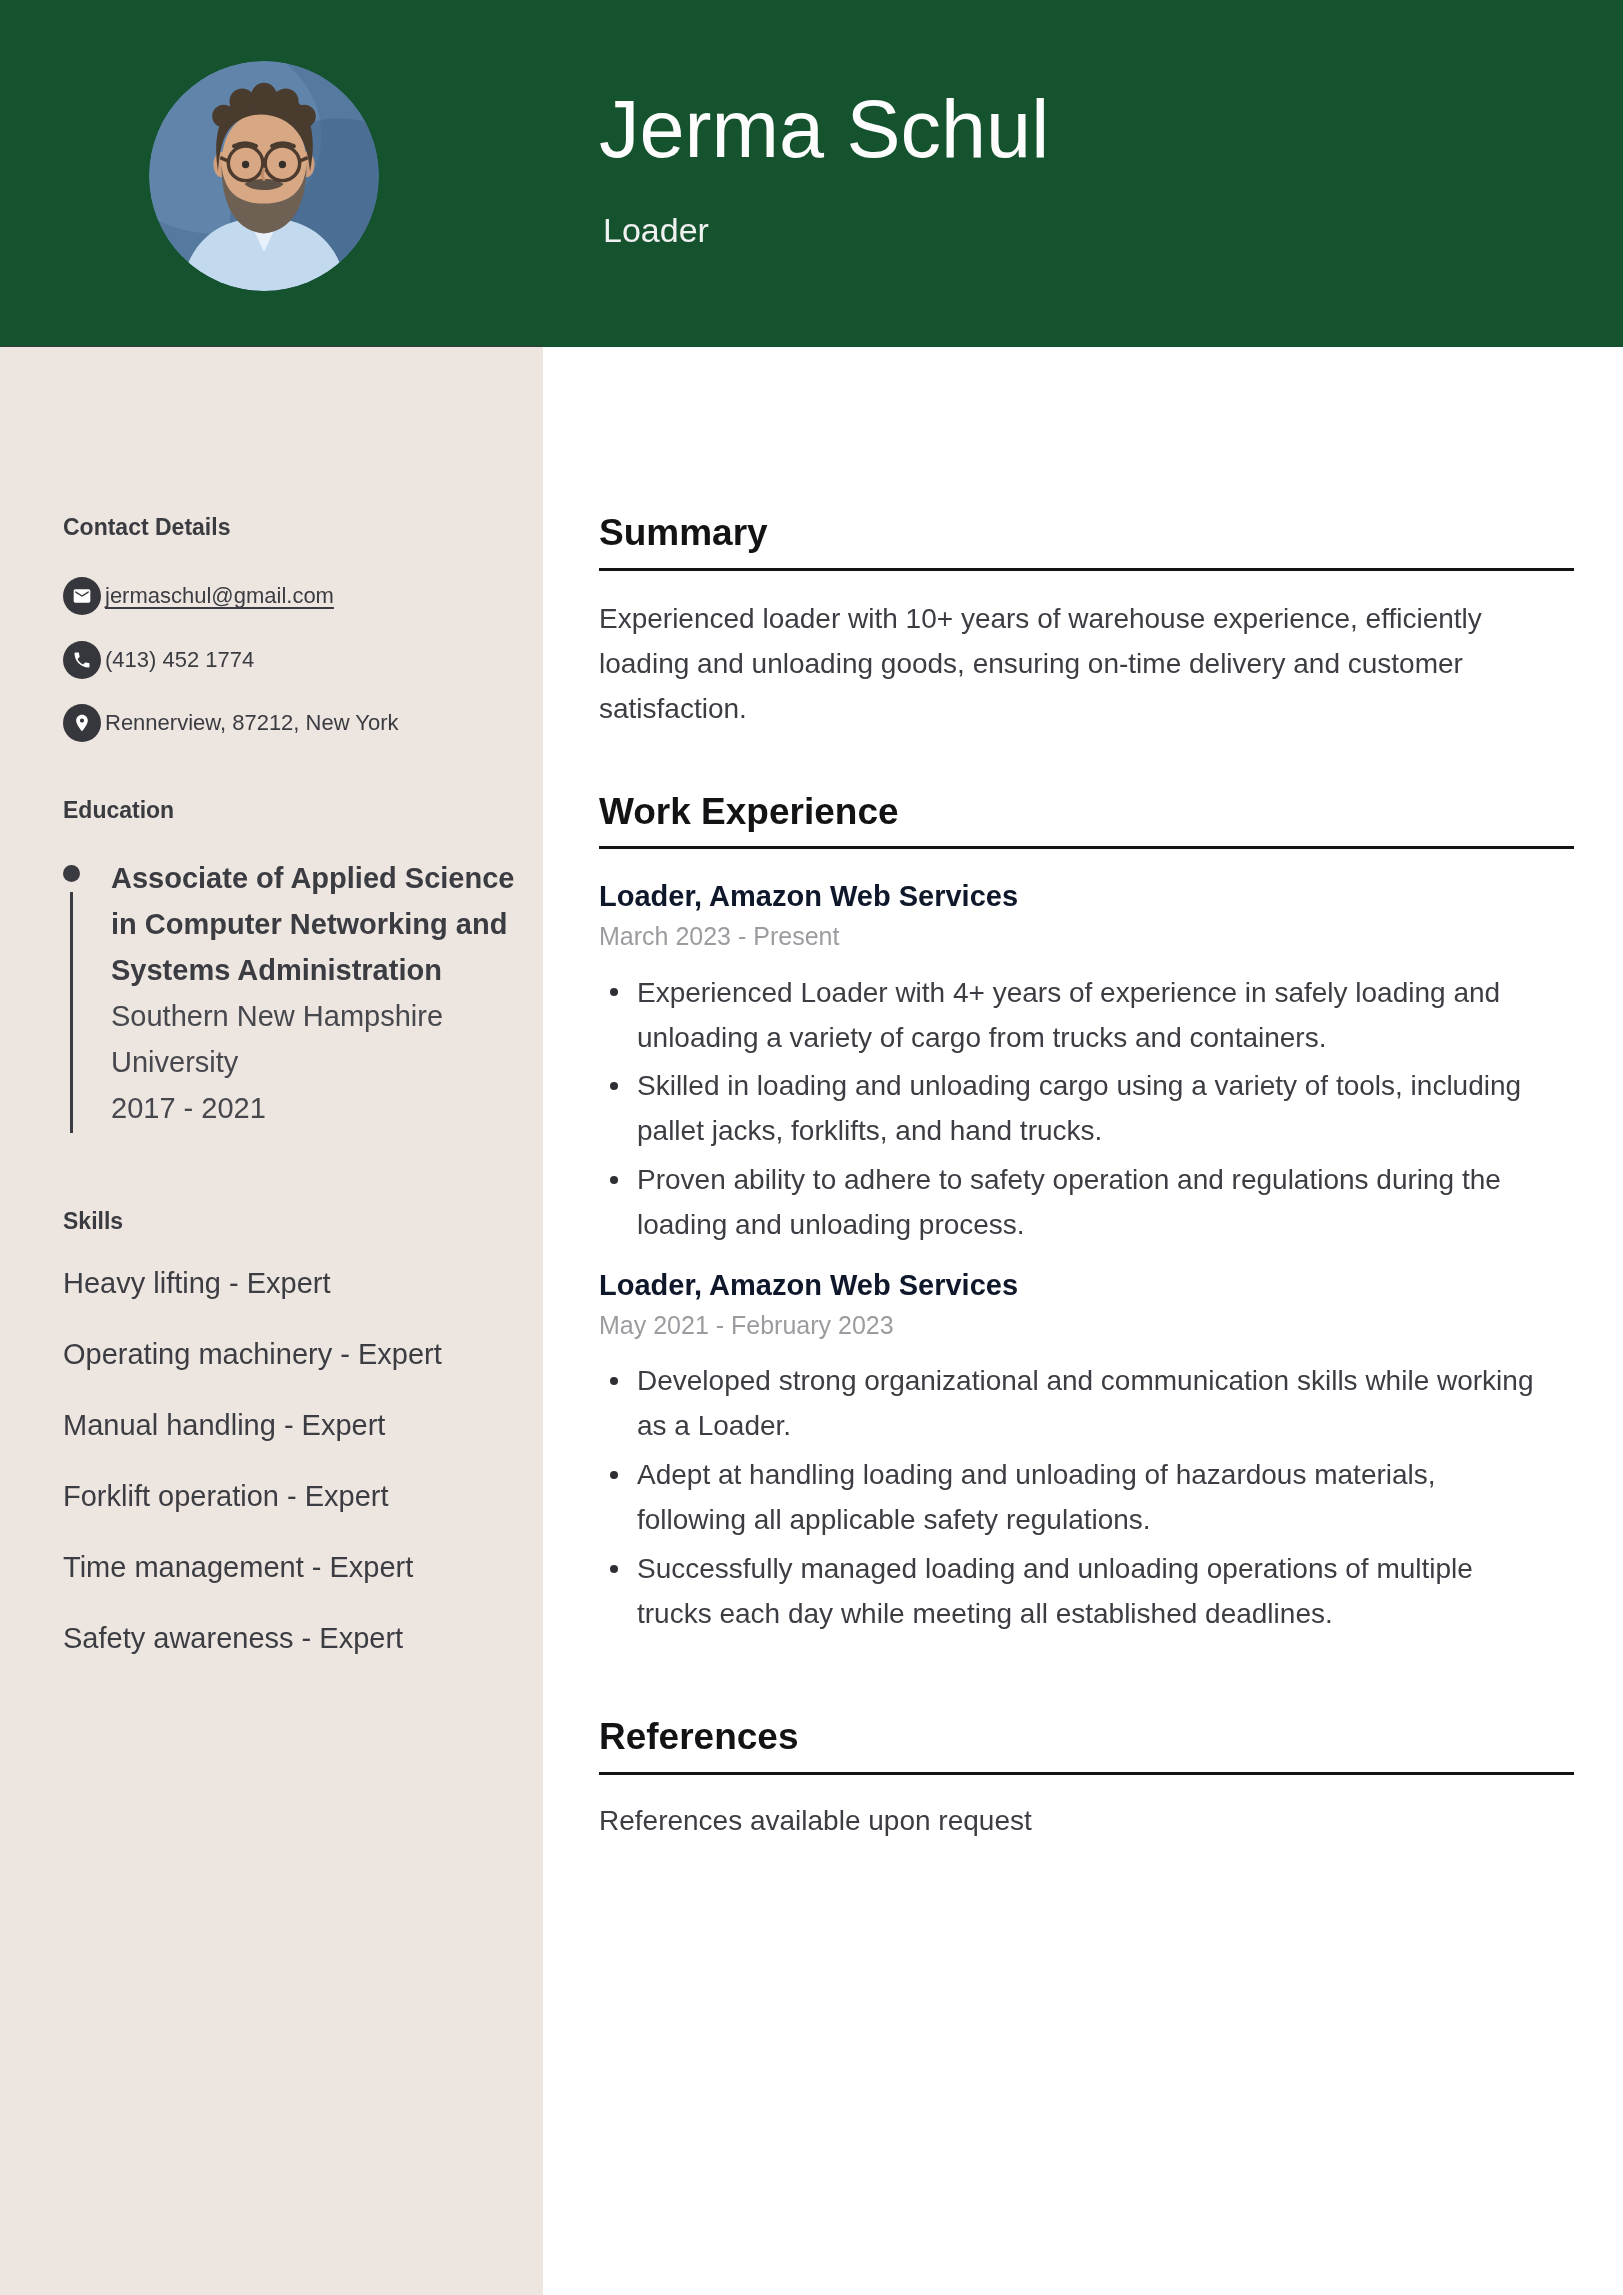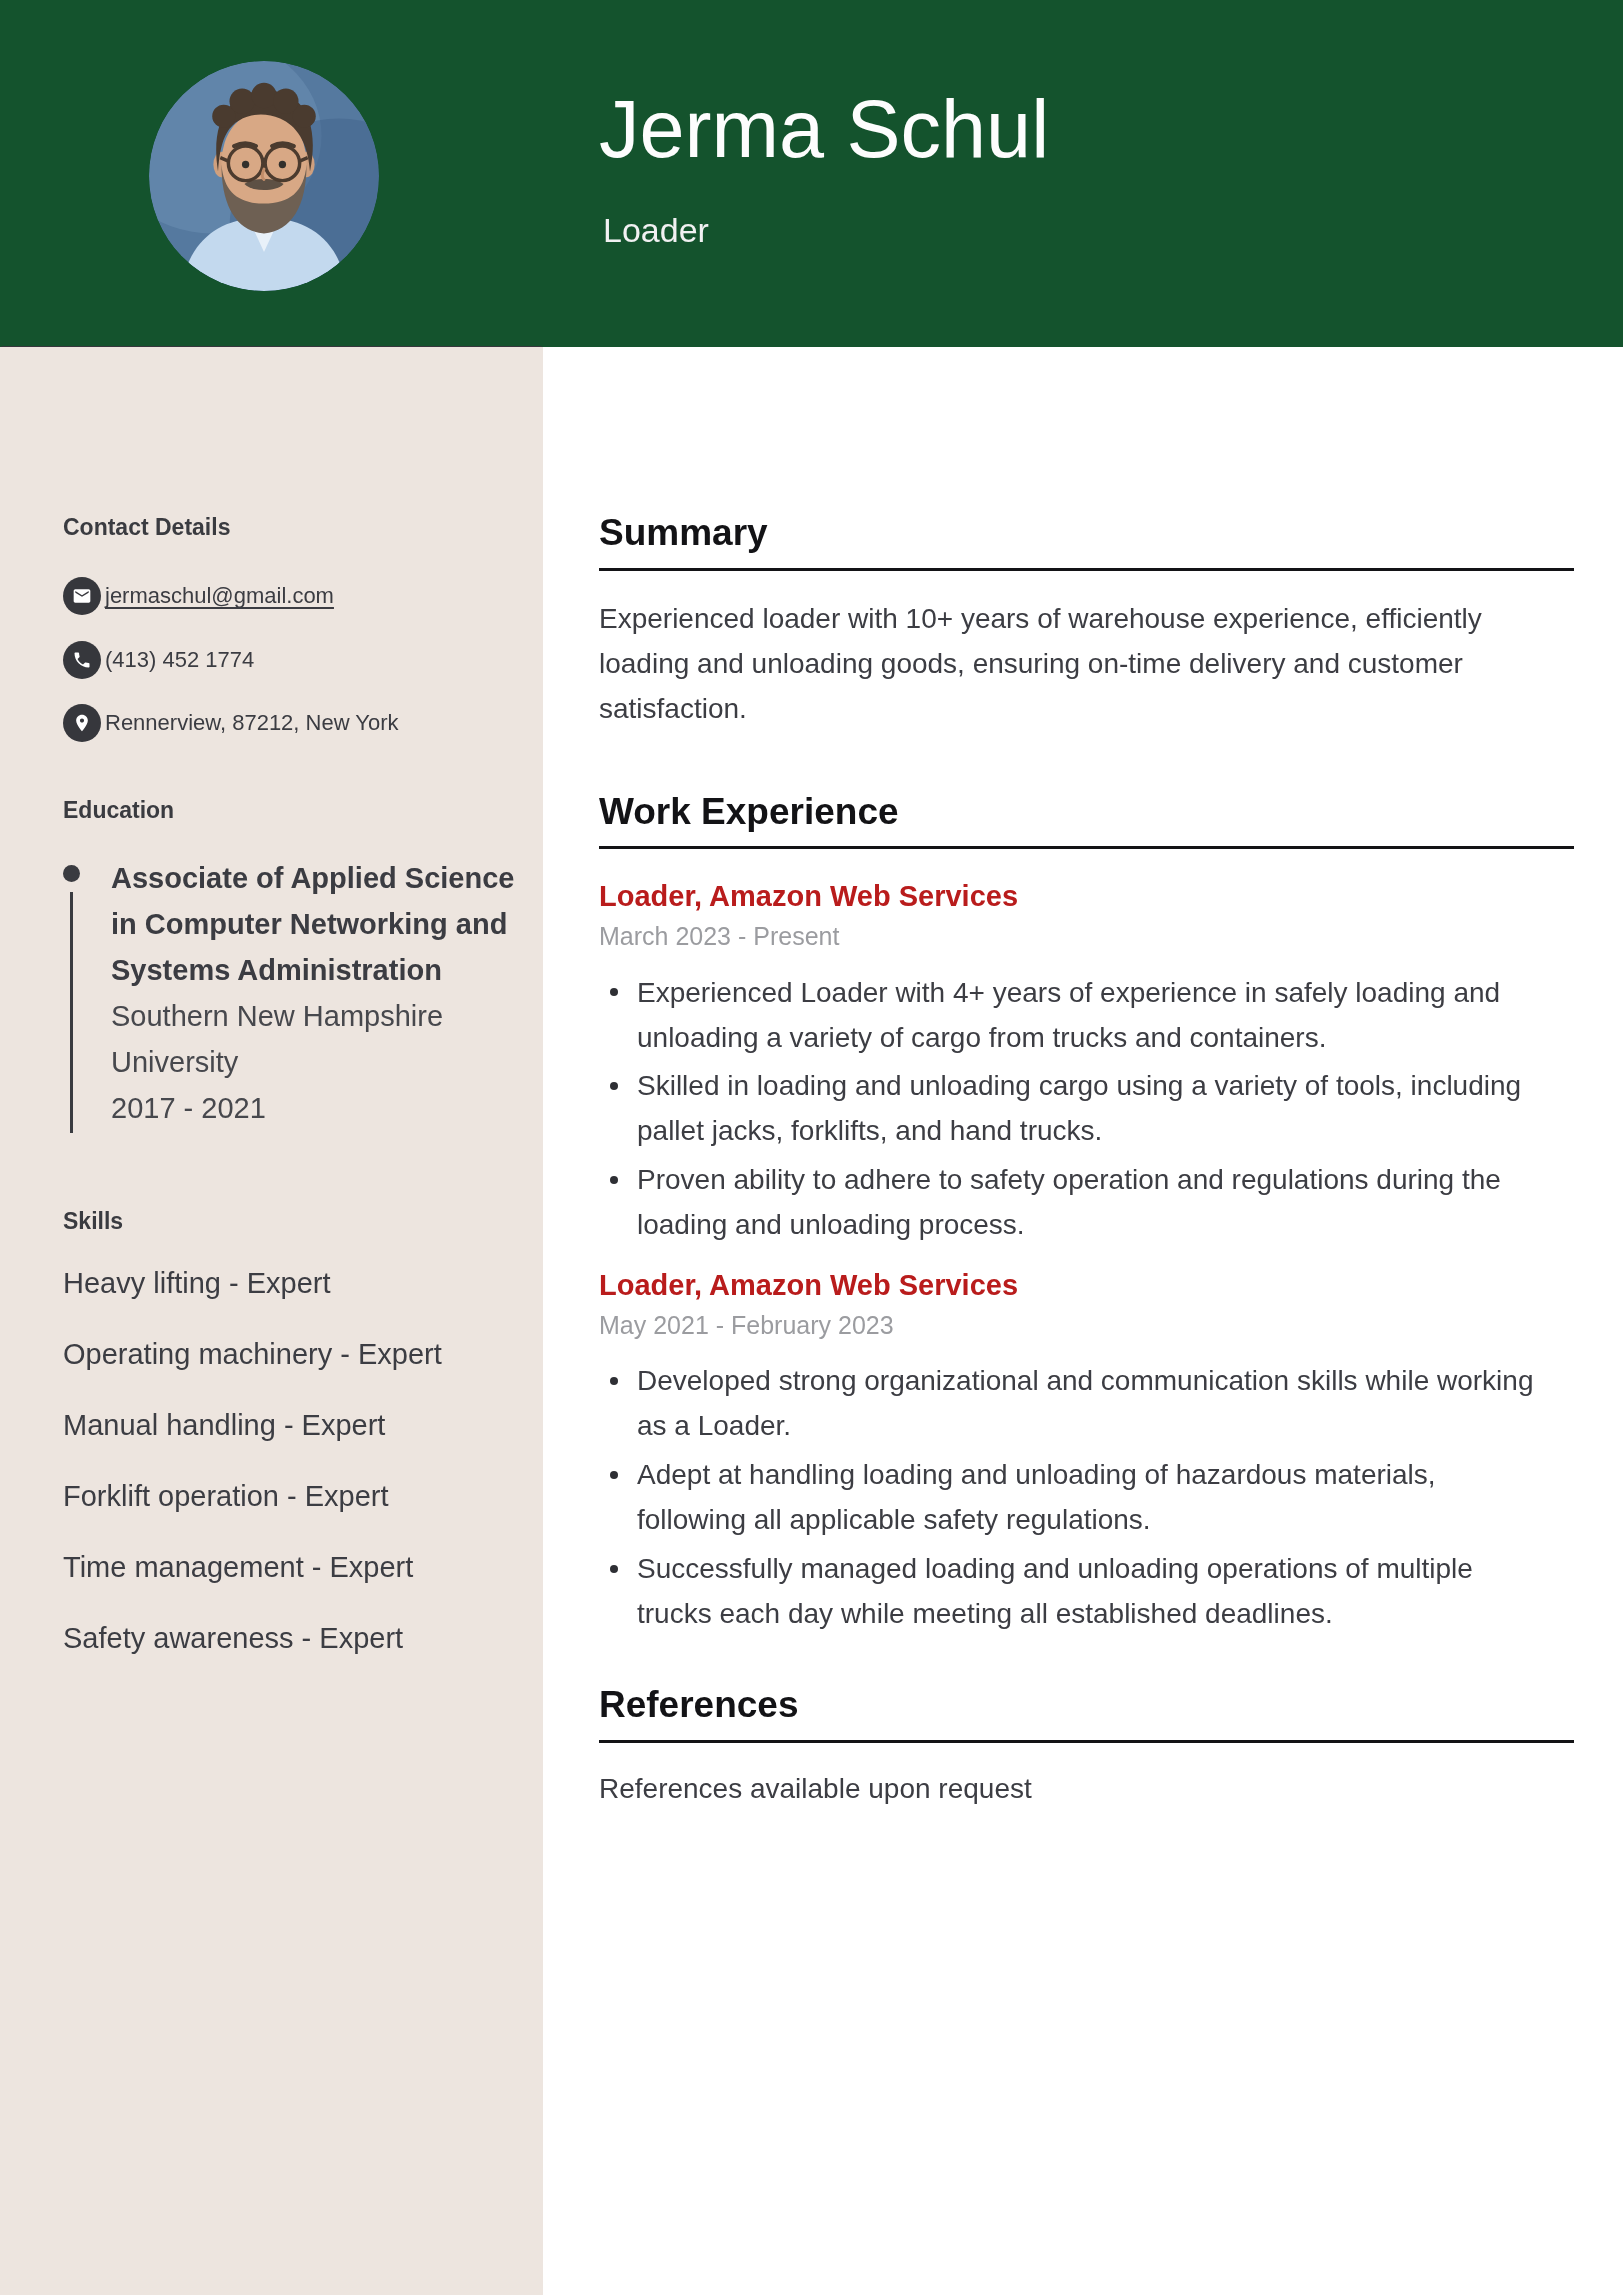--- a/index.html
+++ b/index.html
@@ -73,32 +73,32 @@
     padding:165px 49px 0 56px; color:#3C3D43;
   }
   .main-heading {
     font-size:37px; font-weight:700; color:#131316; line-height:1.15;
     padding-bottom:13px; border-bottom:3.9px solid #131316;
   }
   .summary-text { margin-top:25px; font-size:28px; line-height:45px; color:#3C3D43; }
   .experience { margin-top:60px; }
   .job { margin-top:29px; }
   .job + .job { margin-top:19.6px; }
-  .job-title { font-size:29px; font-weight:700; color:#b91c1c; line-height:1.3; }
+  .job-title { font-size:29px; font-weight:700; color:#0f172a; line-height:1.3; }
   .job-dates { margin-top:6.5px; font-size:25px; font-weight:400; color:#9B9CA0; }
   .job-bullets { margin-top:18.3px; list-style:none; }
   .job-bullets li {
     position:relative; padding-left:38px; padding-right:33px;
     font-size:28px; line-height:45px; color:#3C3D43; margin-bottom:3.9px;
   }
   .job-bullets li::before {
     content:""; position:absolute; left:10.5px; top:18.3px;
     width:8.5px; height:8.5px; border-radius:50%; background:#2E2F34;
   }
-  .references { margin-top:48px; }
+  .references { margin-top:80px; }
   .references-text { margin-top:23.6px; font-size:28px; line-height:45px; color:#3C3D43; }
 </style>
 </head>
 <body>
 
 <div class="page">
 
   <header class="header">
     <h1 class="header-name">Jerma Schul</h1>
     <div class="header-title">Loader</div>

